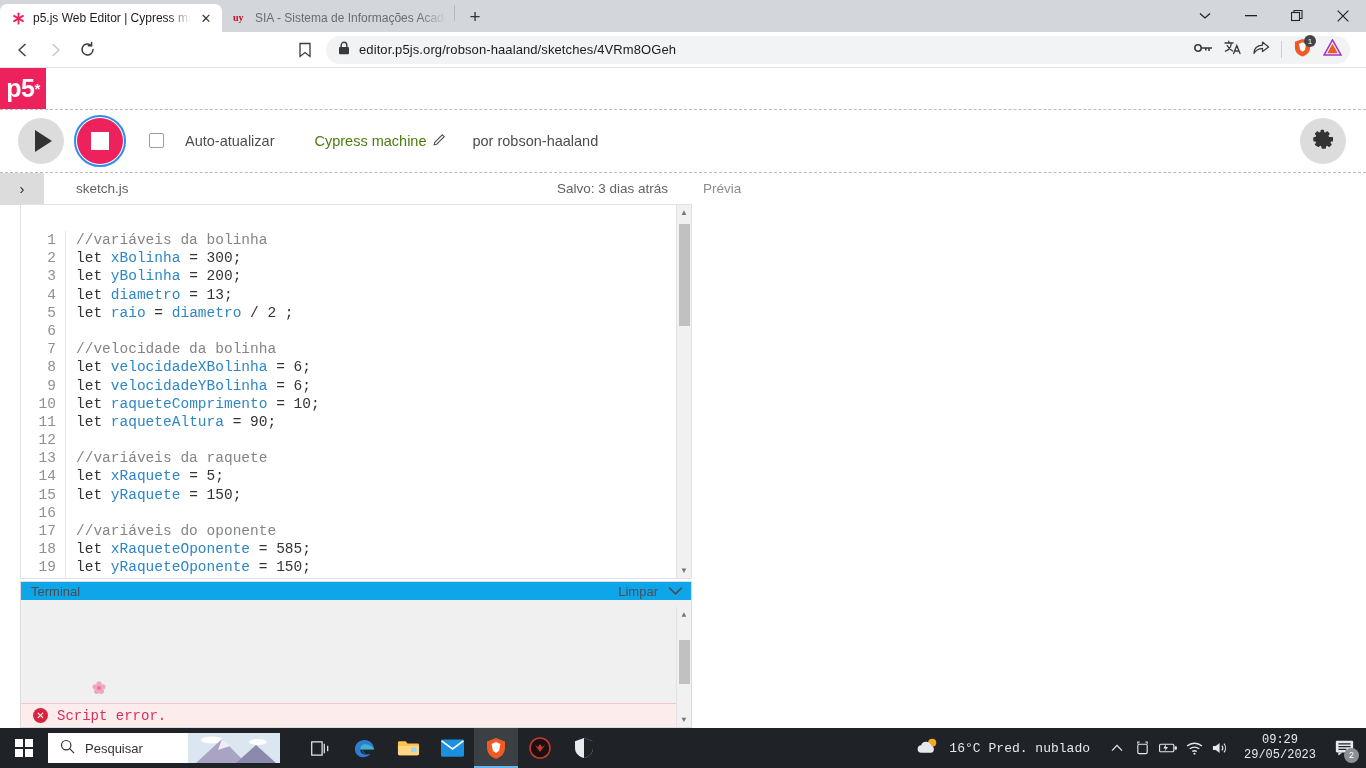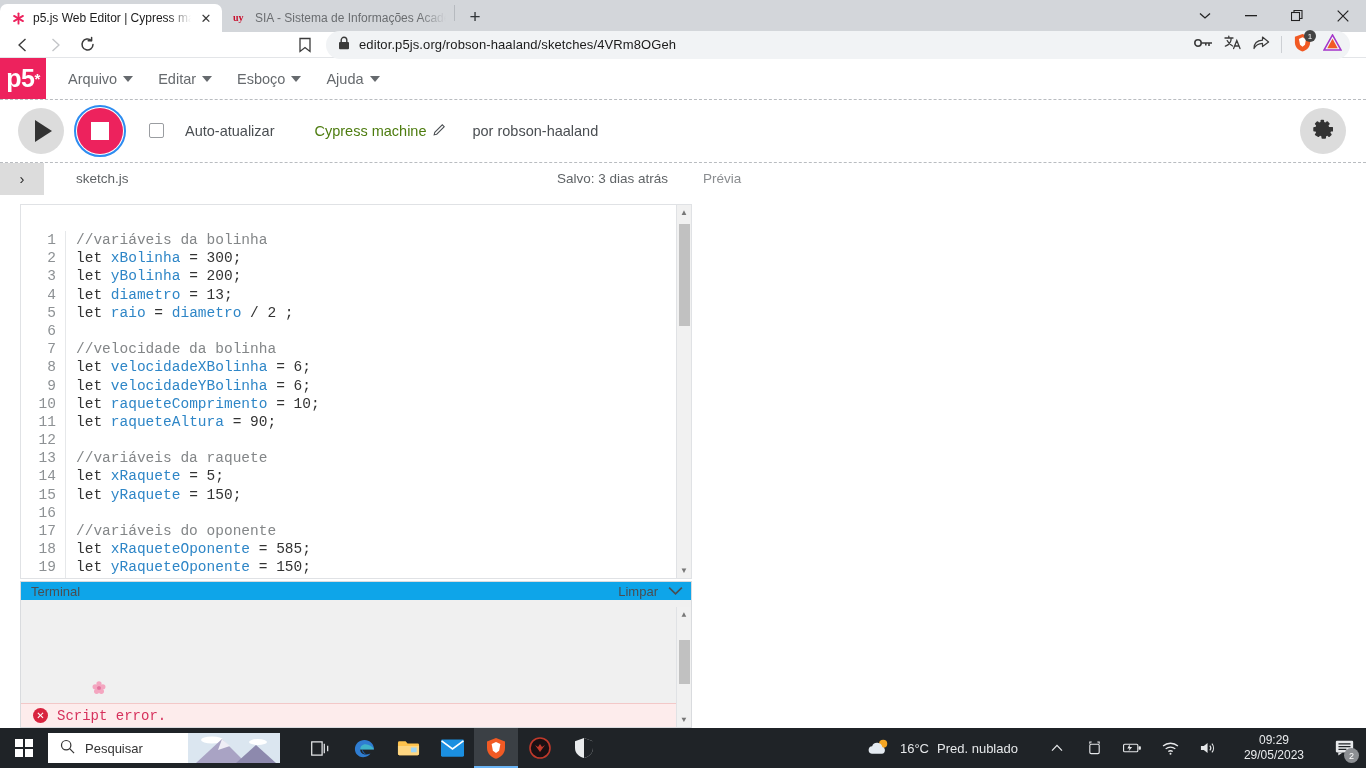--- a/index.html
+++ b/index.html
@@ -37,21 +37,21 @@
     width:28px; height:28px; display:flex; align-items:center; justify-content:center;
     color:#32363a; font-size:19px; margin-left:6px; margin-bottom:1px;
   }
   .wincontrols{
     position:absolute; right:0; top:0; height:32px; display:flex; align-items:center;
   }
   .wcbtn{ width:46px; height:32px; display:flex; align-items:center; justify-content:center;
           color:#222; font-size:13px; }
 
   .browser-toolbar{
-    height:26px; background:#ffffff; display:flex; align-items:center;
+    height:36px; background:#ffffff; display:flex; align-items:center;
     padding:0 8px; gap:2px; border-bottom:1px solid #e3e5e8;
   }
   .tbtn{ width:30px; height:28px; display:flex; align-items:center; justify-content:center;
          color:#3b3b3b; }
   .tbtn.disabled{ color:#c3c5c8; }
   .urlbar{
     flex:1; height:28px; background:#f1f3f5; border-radius:14px;
     display:flex; align-items:center; padding:0 12px; gap:9px;
     margin:0 8px 0 4px; position:relative;
   }
@@ -203,21 +203,21 @@
     width:232px; height:30px; background:#fff; display:flex; align-items:center;
     gap:10px; padding-left:12px; font-size:13px; color:#333; position:relative;
     overflow:hidden;
   }
   .search-mountain{
     position:absolute; right:0; top:0; width:92px; height:30px;
     background:linear-gradient(#cfe2f3 0%, #e9eef3 60%, #dfe6ed 100%);
   }
   .tb-icon{ width:44px;height:40px;display:flex;align-items:center;justify-content:center; }
   .tb-icon.active{ background:#3b4045; box-shadow:inset 0 -2px 0 #6ab4f5; }
-  .tray{ margin-left:auto; display:flex; align-items:center; gap:12px; padding-right:4px; color:#e6e8ea; }
+  .tray{ margin-left:auto; display:flex; align-items:center; gap:0; padding-right:4px; color:#e6e8ea;font-family:Liberation Mono, monospace; }
   .weather{ display:flex; align-items:center; gap:8px; font-size:13px; padding-right:14px; }
   .tray-ico{ width:26px;height:40px;display:flex;align-items:center;justify-content:center; }
   .clock{ font-size:12px; line-height:15px; text-align:center; padding:0 10px; color:#e9ebed; }
   .notif{ width:36px;height:40px; display:flex;align-items:center;justify-content:center; position:relative;}
   .notif-badge{
     position:absolute; right:3px; bottom:5px; width:15px;height:15px;border-radius:50%;
     background:#8c8f93; color:#fff; font-size:9px; display:flex;align-items:center;justify-content:center;
   }
 </style>
 </head>
@@ -337,38 +337,20 @@
           </svg>
       </span>
     </span>
   </div>
 </div>
 
 <div class="p5nav">
   <div class="p5logo">
     <span>p5</span>
       <sup>*</sup>
-  </div>
-  <div class="p5menu">
-    <div class="p5menuitem">
-      <span>Arquivo</span>
-      <span class="caret"></span>
-    </div>
-    <div class="p5menuitem">
-      <span>Editar</span>
-      <span class="caret"></span>
-    </div>
-    <div class="p5menuitem">
-      <span>Esboço</span>
-      <span class="caret"></span>
-    </div>
-    <div class="p5menuitem">
-      <span>Ajuda</span>
-      <span class="caret"></span>
-    </div>
   </div>
 </div>
 
 <div class="p5toolbar">
   <div class="playbtn">
     <span class="play-tri"></span>
   </div>
   <div class="stopbtn">
     <span class="stop-sq"></span>
   </div>

